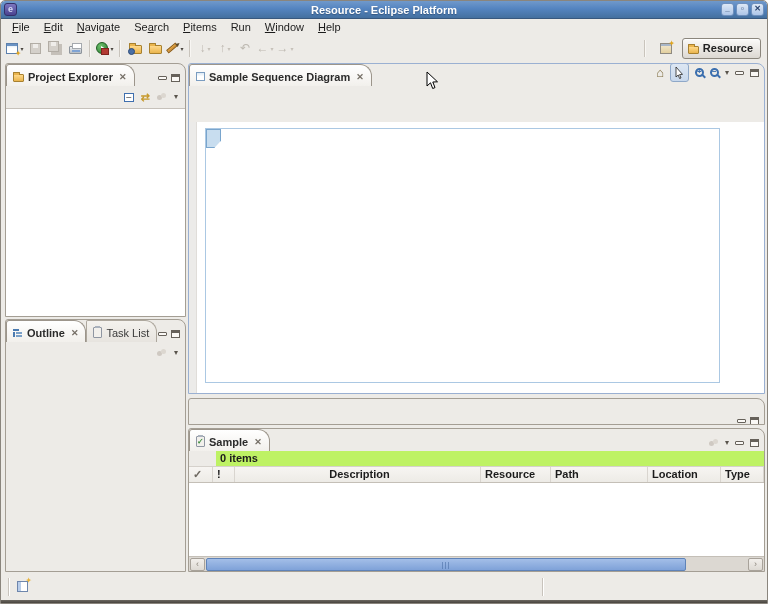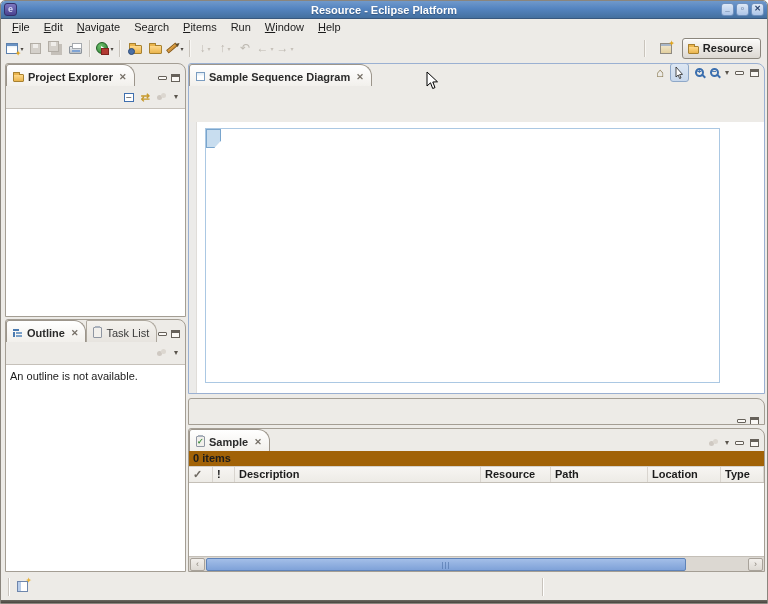--- a/index.html
+++ b/index.html
@@ -100,24 +100,24 @@
   #ruler { position:absolute; left:0; top:0; bottom:0; width:8px; background:#ecebe9; border-right:1px solid #e0ddd9; }
   #diagram-frame { position:absolute; left:16px; top:6px; width:515px; height:255px; border:1px solid #abc8e3; }
   #frame-label { position:absolute; left:0; top:0; width:15px; height:19px; background:#c8ddef; border:1px solid #79a5cd; clip-path:polygon(0 0,100% 0,100% 62%,55% 100%,0 100%); }
   .ic-home { color:#7d6b3e; font-size:13px; line-height:13px; }
   .pressed { border:1px solid #8fa8c8; border-radius:3px; background:linear-gradient(#dde7f3,#c8d8ec); width:19px; height:19px; display:inline-flex; align-items:center; justify-content:center; }
   .mag { width:9px; height:9px; border:2px solid #3c6fae; border-radius:50%; position:relative; display:inline-block; }
   .mag::after { content:""; position:absolute; width:5px; height:2px; background:#3c6fae; transform:rotate(45deg); right:-4px; bottom:-2px; }
   .mag .sign { position:absolute; left:0; top:-3px; width:5px; font-size:8px; font-weight:bold; color:#3c6fae; line-height:9px; }
   #cursor { position:absolute; left:425px; top:70px; z-index:50; }
   
-  #items-row { height:15px; padding:1px 4px 0; font-weight:bold; background:#a16207; flex:none; }
+  #items-row { height:15px; padding:1px 4px 0; font-weight:bold; background:#bef264; flex:none;margin-left:27px; }
   #tasks-header { display:flex; height:17px; background:linear-gradient(#f7f5f2,#edebe6); border-top:1px solid #d5d1cb; border-bottom:1px solid #c4bfb7; flex:none; }
   .th { padding:1px 0 0 4px; font-weight:bold; border-right:1px solid #d9d5cf; white-space:nowrap; overflow:hidden; }
-  .th.c0 { width:24px; color:#6f6a62; } .th.c1 { width:22px; } .th.c2 { width:246px; }
+  .th.c0 { width:24px; color:#6f6a62; } .th.c1 { width:22px; } .th.c2 { width:246px;text-align:center; }
   .th.c3 { width:70px; } .th.c4 { width:97px; } .th.c5 { width:73px; } .th.c6 { flex:1; }
   #tasks-body { flex:1; background:#fff; }
   
   #hscroll { height:15px; display:flex; align-items:center; background:#dcd8d2; border-top:1px solid #c4bfb7; flex:none; padding:1px; gap:0; }
   .sbtn { width:15px; height:13px; border:1px solid #a8a29a; border-radius:2px; background:linear-gradient(#f2efeb,#dedad4); color:#8b857c; font-size:9px; line-height:11px; text-align:center; flex:none; }
   #sthumb { width:480px; height:13px; margin-left:1px; border:1px solid #5f83b8; border-radius:2px; background:linear-gradient(#a3bee8,#7fa2d8); color:#4a6fa5; font-size:7px; line-height:11px; text-align:center; letter-spacing:1px; flex:none; }
   #strack { flex:1; }
   
   #statusbar { position:absolute; left:4px; right:4px; top:575px; height:24px; }
   .groove { position:absolute; top:2px; width:2px; height:18px; border-left:1px solid #c8c3bc; border-right:1px solid #fff; }
@@ -248,23 +248,20 @@
         <span>Task List</span>
       </div>
       <div class="hdr-icons">
         <span class="ic-min"></span>
         <span class="ic-max"></span>
       </div>
     </div>
     <div class="view-toolbar">
       <span class="ic-disdots"></span>
       <span class="vmenu">▾</span>
-    </div>
-    <div class="view-content">
-      <div style="padding:5px 4px;">An outline is not available.</div>
     </div>
   </div>
 
   <div class="view" id="editor-view" style="left:187px; top:62px; width:577px; height:331px;gap:36px;">
     <div class="tabs-row">
       <div class="tab active">
         <span class="ic-editor"></span>
         <span>Sample Sequence Diagram</span>
         <span class="tab-close">✕</span>
       </div>

